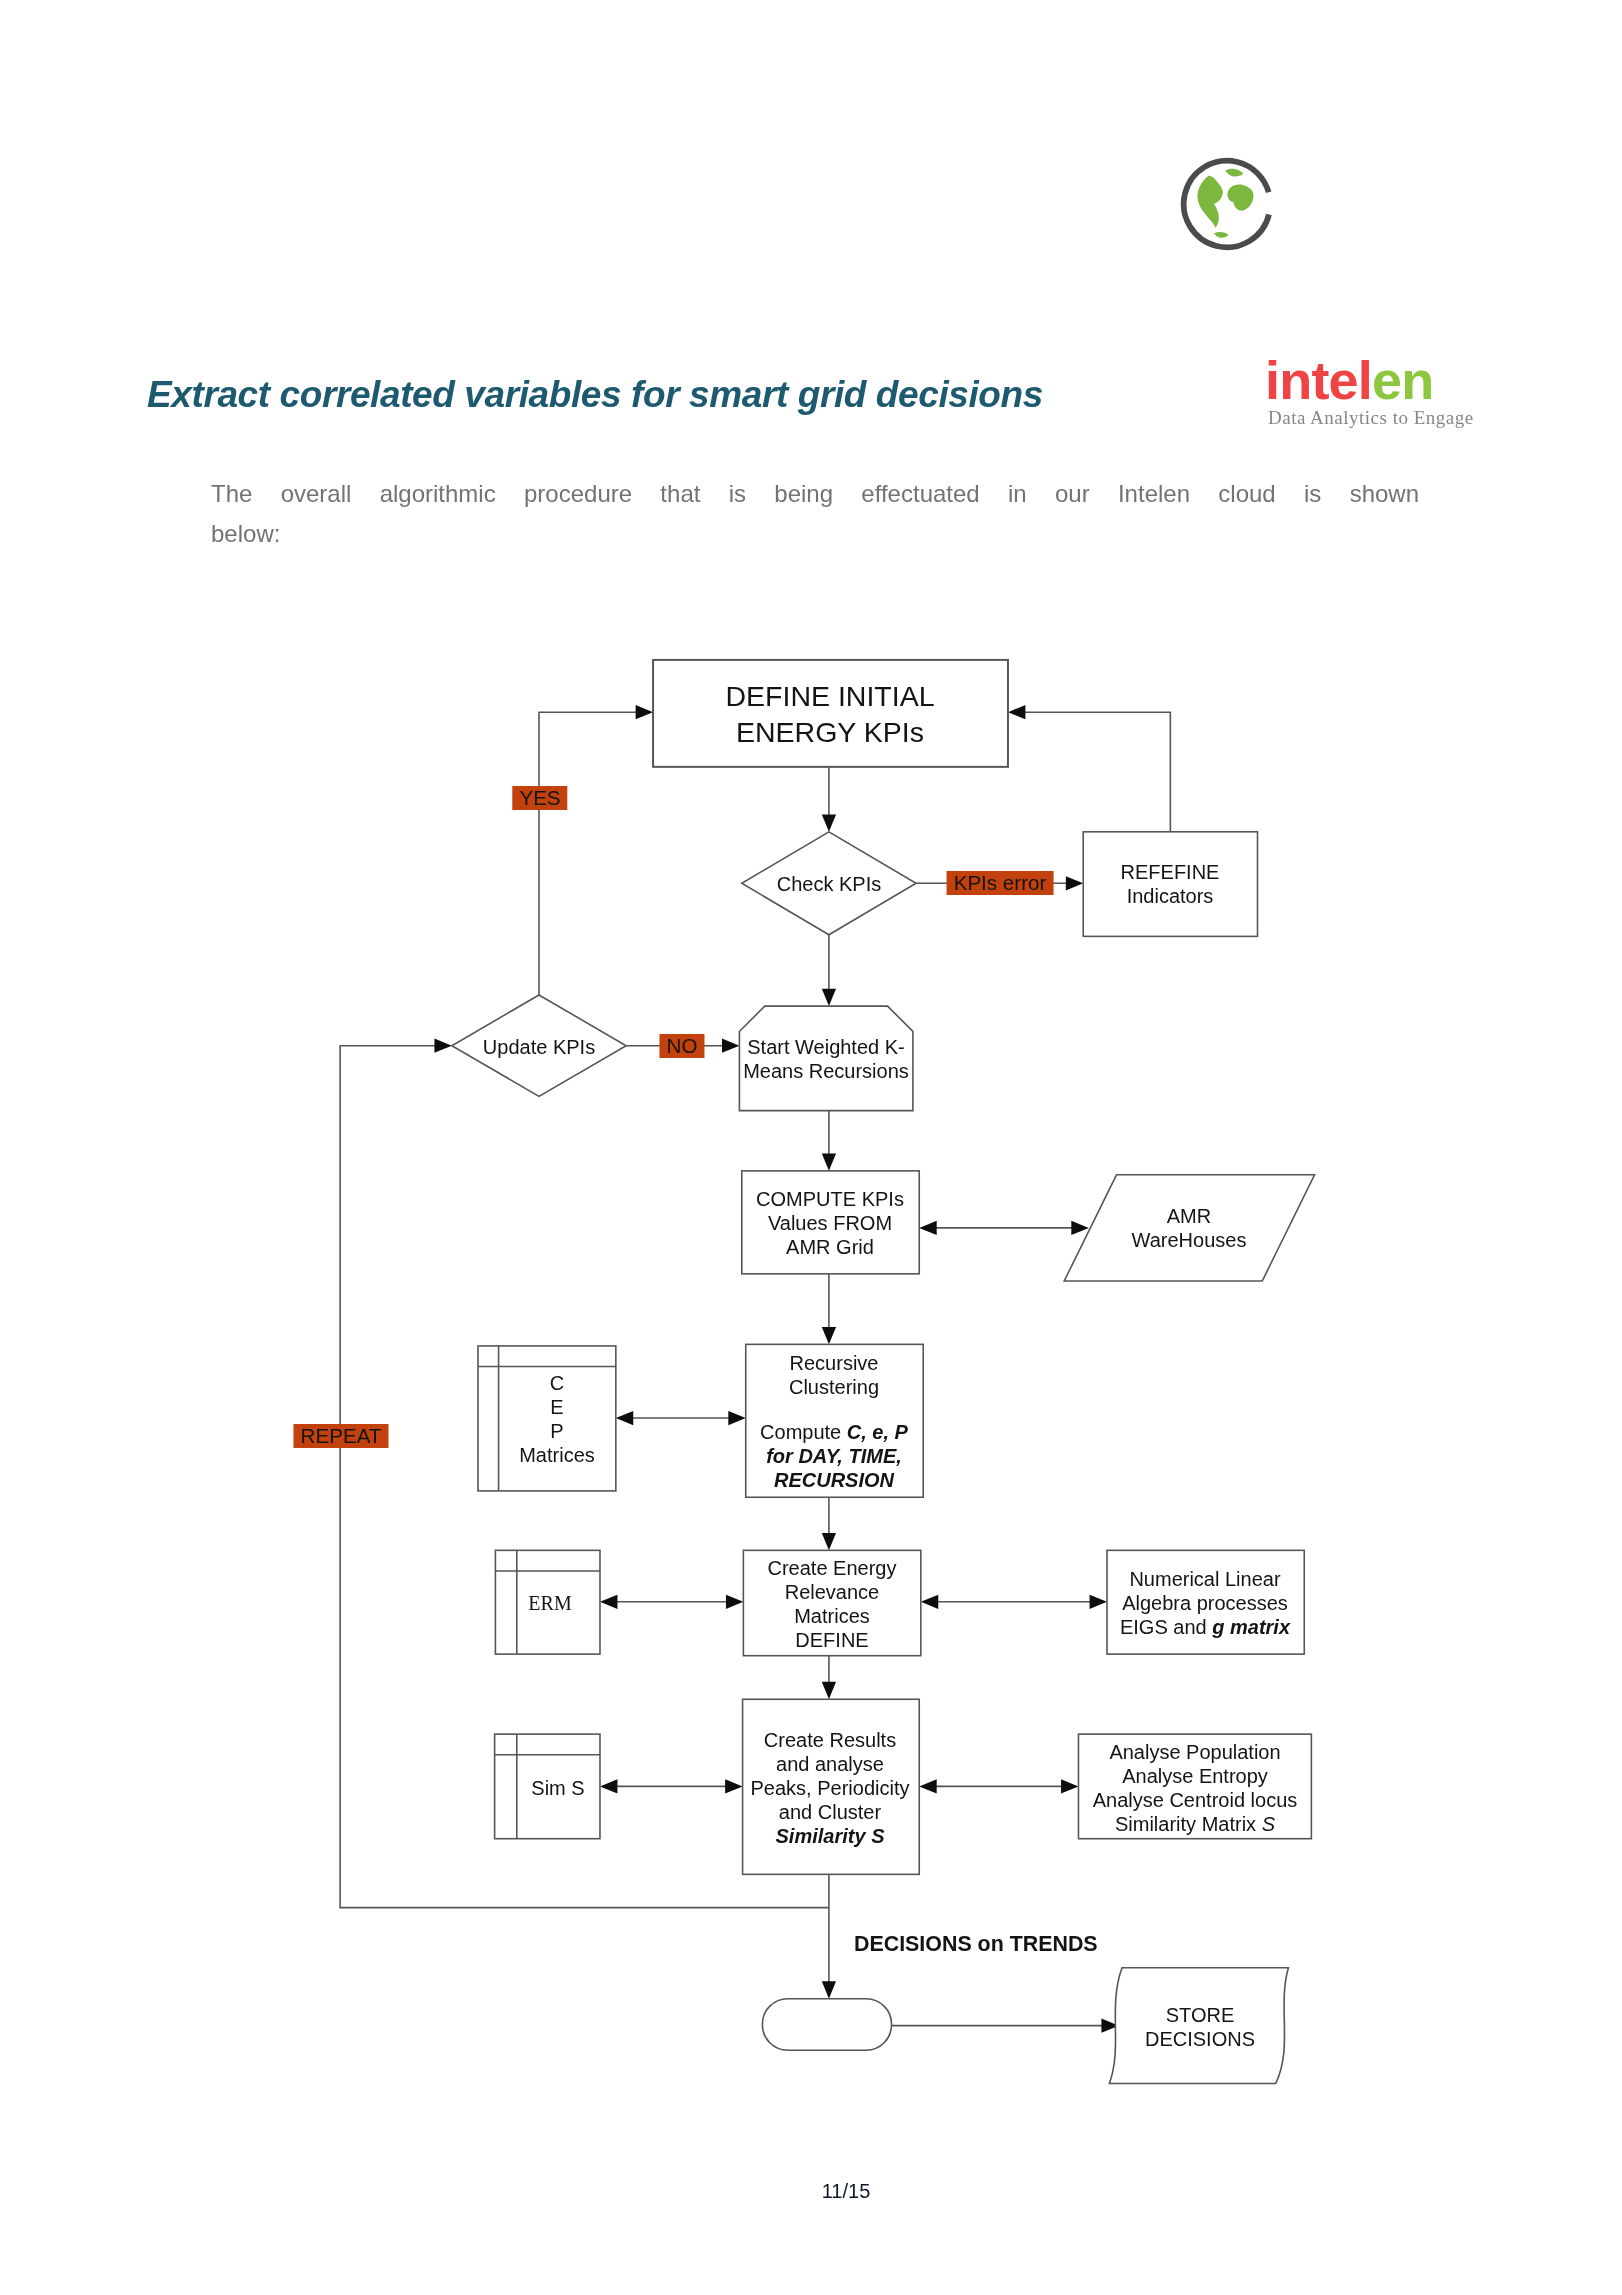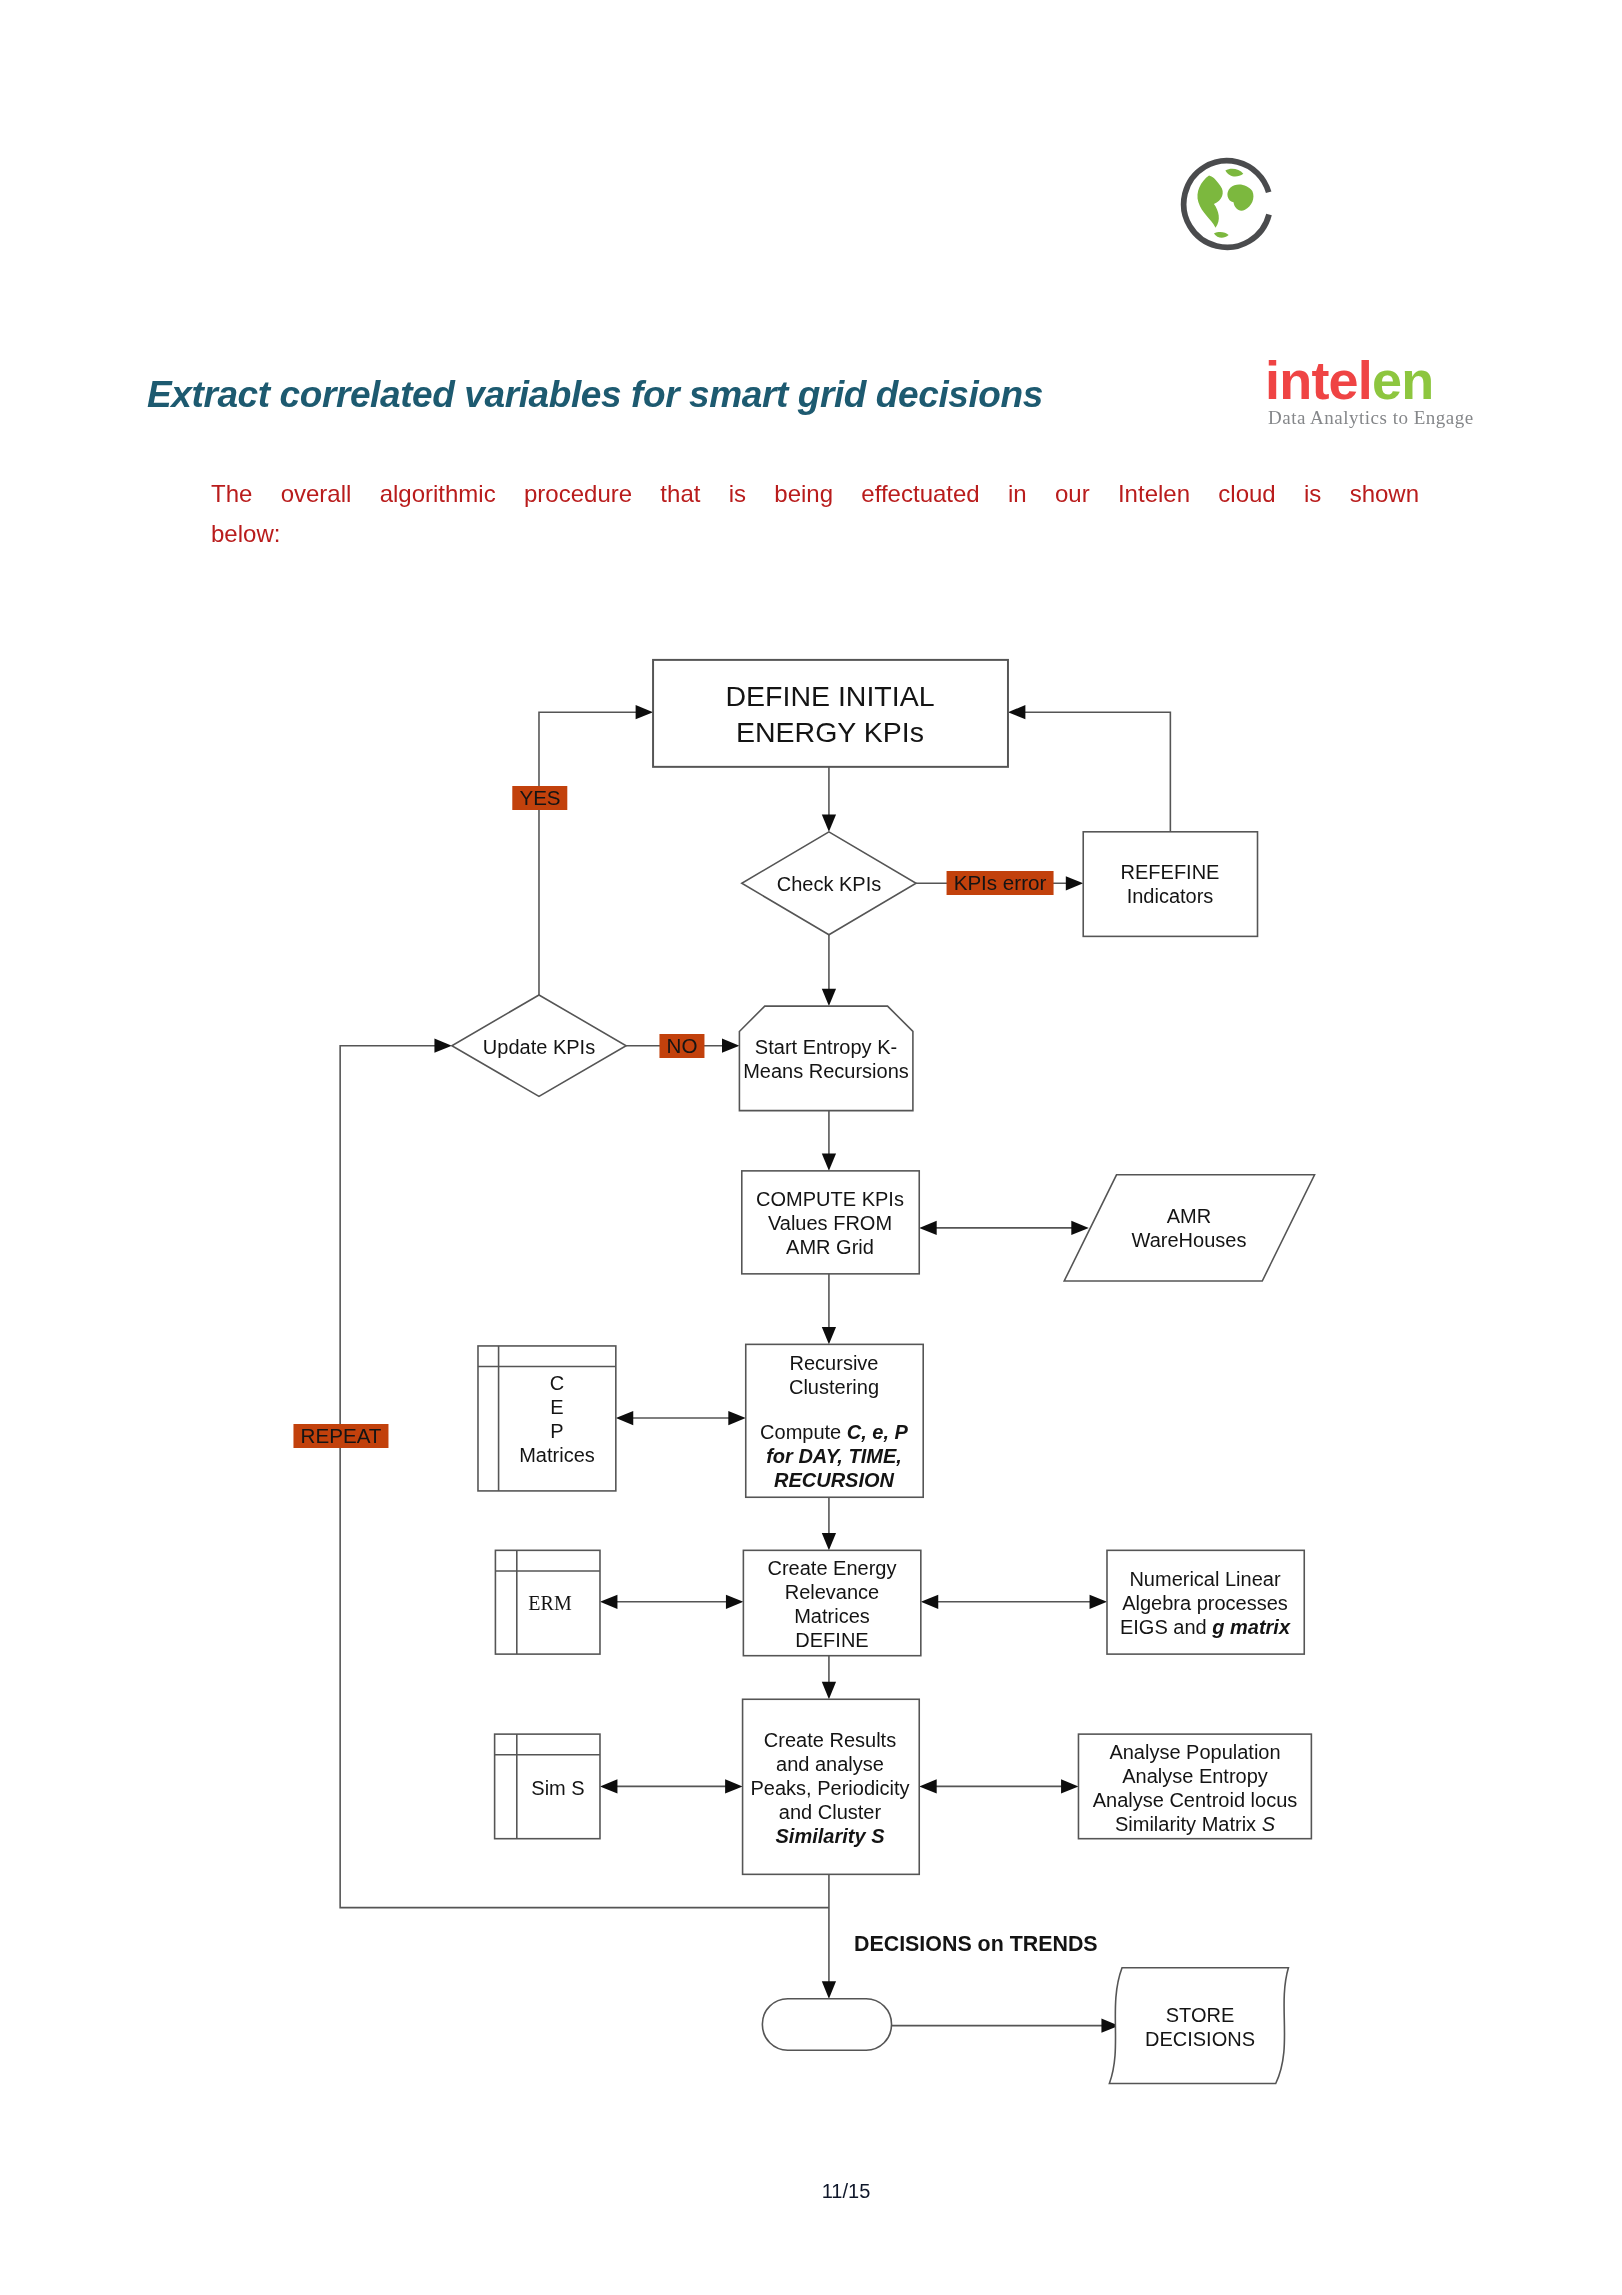--- a/index.html
+++ b/index.html
@@ -9,21 +9,21 @@
   .logo{position:absolute;left:1178px;top:155px;width:333px;height:119px;}
   .logo-globe{position:absolute;left:0;top:0;}
   .logo-word{position:absolute;left:87px;top:158px;font-size:54px;font-weight:bold;line-height:54px;top:198px;left:87px;letter-spacing:-0.8px;}
   .logo-word .dark{color:#ef4444;}
   .logo-word .green{color:#8dc63f;}
   .logo-tagline{position:absolute;left:90px;top:252px;font-family:"Liberation Serif","DejaVu Serif",serif;
                 font-size:19px;color:#85878a;letter-spacing:0.5px;white-space:nowrap;}
   
   .title{position:absolute;left:139px;top:366px;font-size:37px;font-weight:bold;color:#1d5a70;
          letter-spacing:-0.4px;white-space:nowrap;}
-  .intro{position:absolute;left:211px;top:474px;width:1208px;font-size:24px;line-height:40px;color:#b91c1c;}
+  .intro{position:absolute;left:211px;top:474px;width:1208px;font-size:24px;line-height:40px;color:#737373;}
   .intro .jl{text-align:justify;text-align-last:justify;}
   
   .flow-svg{position:absolute;left:0;top:0;}
   .lbl{position:absolute;transform:translate(-50%,-50%);text-align:center;font-size:20px;
        line-height:24px;color:#141414;white-space:nowrap;}
   .lbl.big{font-size:28.5px;line-height:36px;}
   .tag{position:absolute;transform:translate(-50%,-50%);background:#c2410c;padding:0 7.1px;
        font-size:20.6px;color:#141414;white-space:nowrap;}
   .bi{font-weight:bold;font-style:italic;}
   .it{font-style:italic;}
@@ -168,21 +168,21 @@
     <div>REFEFINE</div>
       <div>Indicators</div>
   </div>
 
   <div class="tag" style="left:540px;top:798px;">YES</div>
   <div class="lbl" style="left:539px;top:1047px;">Update KPIs</div>
   <div class="tag" style="left:682px;top:1046px;">NO</div>
   <div class="tag" style="left:341px;top:1436px;">REPEAT</div>
 
   <div class="lbl" style="left:826px;top:1059px;">
-    <div>Start Entropy K-</div>
+    <div>Start Weighted K-</div>
       <div>Means Recursions</div>
   </div>
 
   <div class="lbl" style="left:830px;top:1223px;">
     <div>COMPUTE KPIs</div>
       <div>Values FROM</div>
       <div>AMR Grid</div>
   </div>
 
   <div class="lbl" style="left:1189px;top:1228px;">

